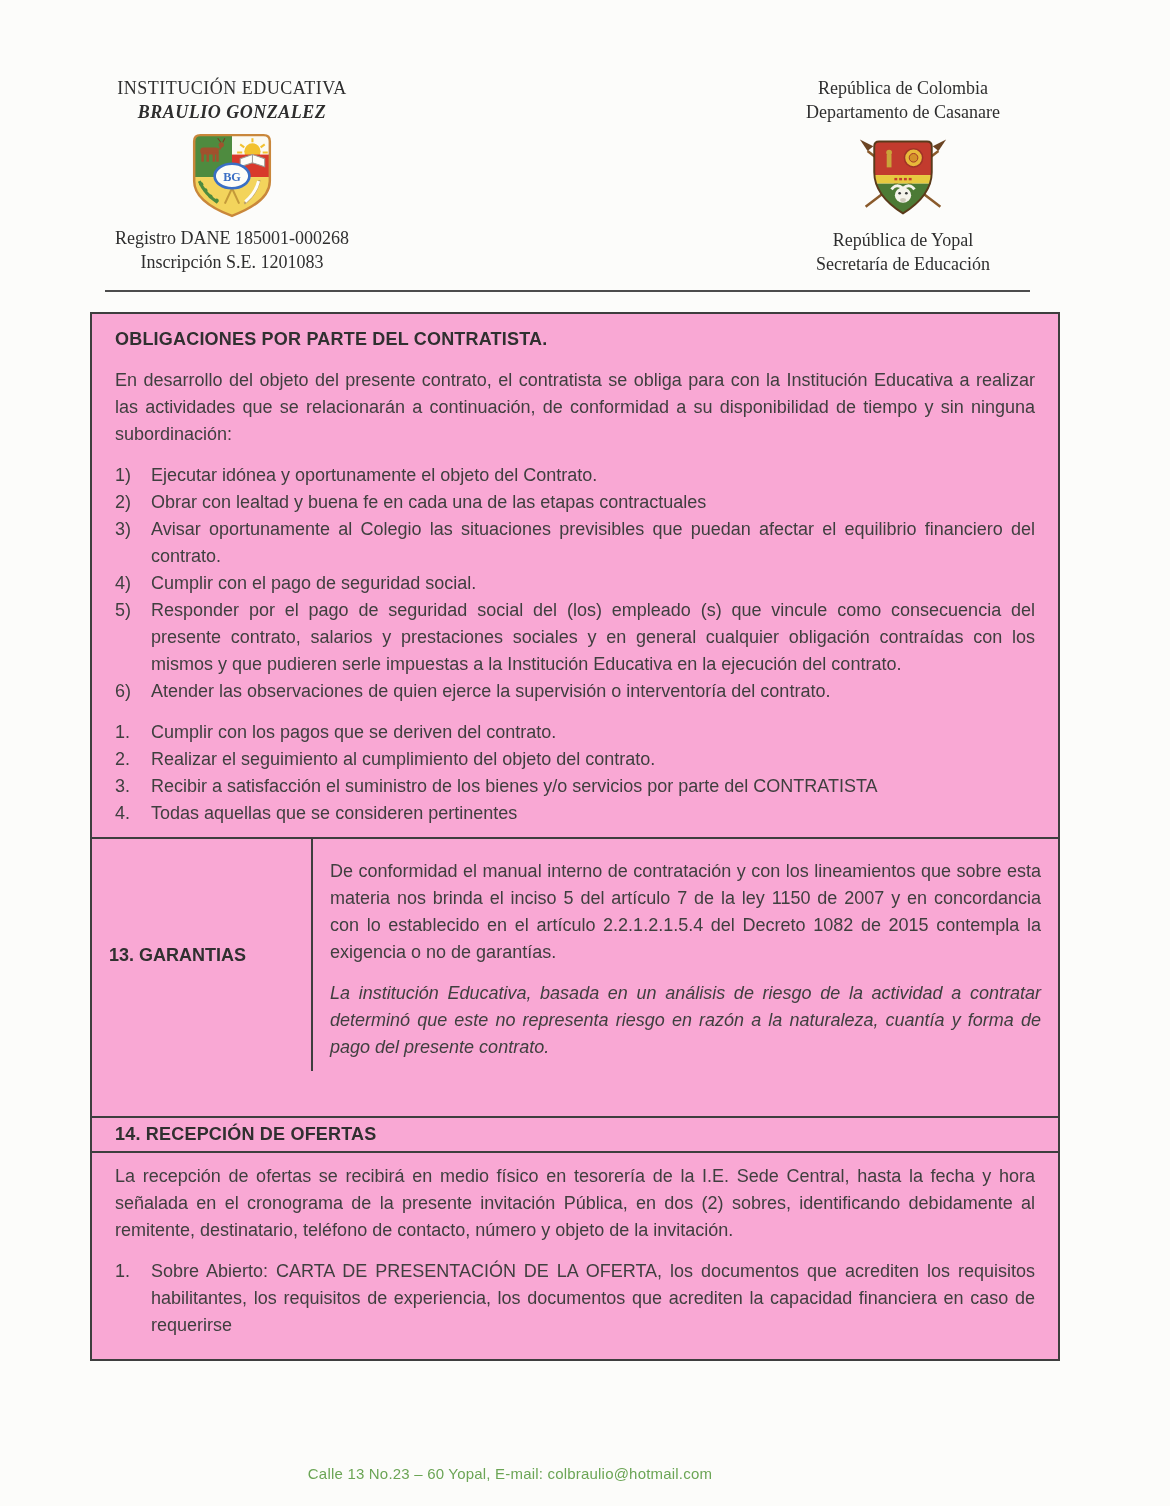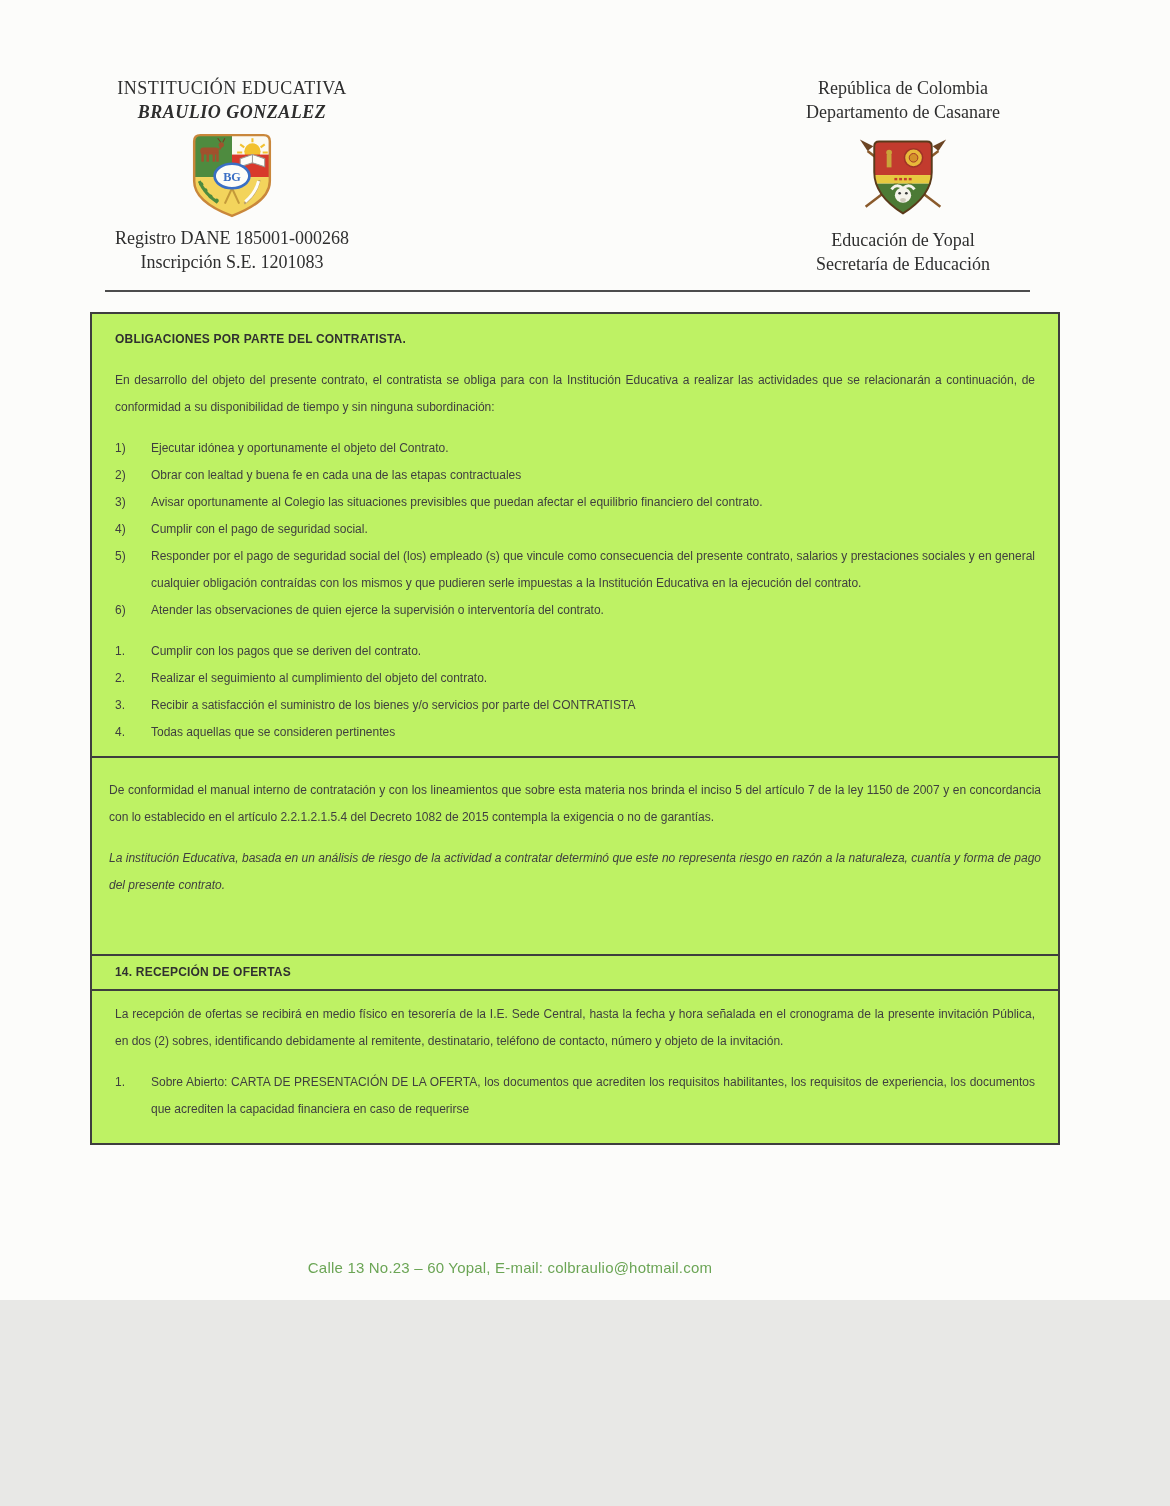--- a/index.html
+++ b/index.html
@@ -1,36 +1,36 @@
 <!DOCTYPE html>
 <html><head>
 <meta charset="utf-8">
 <style>
   * { margin:0; padding:0; box-sizing:border-box; }
   html,body { background:#e8e8e6; }
   body { width:1170px; margin:0 auto; font-family:"Liberation Sans", sans-serif; }
   .page {
-    position:relative; width:1170px; height:1300px;
+    position:relative; width:1170px; height:1506px;
     background:#fcfcfa; color:#3f3f3f; overflow:hidden;
   }
 
   
   .hdr { display:flex; justify-content:space-between; padding:76px 170px 0 115px; }
   .hdr-block { text-align:center; font-family:"Liberation Serif", serif; font-size:18px; line-height:24px; color:#2e2e2e; }
   .hdr-block .b1 { letter-spacing:.5px; }
   .hdr-block .b2 { font-weight:bold; font-style:italic; letter-spacing:.5px; }
   .emblem { display:block; margin:6px auto 6px auto; }
   .hdr-divider { height:2px; background:#4c4c4c; margin:14px 140px 0 105px; }
 
   
   .box {
     margin:20px 110px 0 90px;
     border:2px solid #3e3e3e;
-    background:#bef264;
-    font-size:12px; line-height:27px;
+    background:#f9a8d4;
+    font-size:18px; line-height:27px;
   }
   .pad { padding:0 23px; }
   .h-bold { font-weight:bold; color:#303030; letter-spacing:.2px; }
   .mt-s { margin-top:12px; }
   .mt-m { margin-top:14px; }
   .just { text-align:justify; }
 
   .li { display:flex; }
   .li .mk { width:36px; flex-shrink:0; }
   .li .tx { flex:1; text-align:justify; }
@@ -153,21 +153,21 @@
           <path d="M43,62 Q48,55 55,61" stroke="#f5f3ea" stroke-width="3" fill="none"></path>
           <path d="M67,62 Q62,55 55,61" stroke="#f5f3ea" stroke-width="3" fill="none"></path>
           <ellipse cx="55" cy="68" rx="8.5" ry="8" fill="#f5f3ea"></ellipse>
           <circle cx="51.5" cy="66" r="1.4" fill="#3a3a3a"></circle>
           <circle cx="58.5" cy="66" r="1.4" fill="#3a3a3a"></circle>
           <ellipse cx="55" cy="73" rx="3" ry="2" fill="#cfcabc"></ellipse>
         </g>
         <path d="M25,17 Q25,12 30,12 L80,12 Q85,12 85,17 L85,44 Q85,68 55,87 Q25,68 25,44 Z" fill="none" stroke="#5a3a1a" stroke-width="2"></path>
       </svg>
 
-      <div>Educación de Yopal</div>
+      <div>República de Yopal</div>
       <div>Secretaría de Educación</div>
     </div>
   </div>
 
   <div class="hdr-divider"></div>
 
   <div class="box">
 
     <div class="pad">
       <div class="h-bold mt-s">OBLIGACIONES POR PARTE DEL CONTRATISTA.</div>
@@ -216,20 +216,23 @@
           <span class="tx">Recibir a satisfacción el suministro de los bienes y/o servicios por parte del CONTRATISTA</span>
         </div>
         <div class="li">
           <span class="mk">4.</span>
           <span class="tx">Todas aquellas que se consideren pertinentes</span>
         </div>
       </div>
     </div>
 
     <div class="g-row">
+      <div class="g-left">
+        <span>13. GARANTIAS</span>
+      </div>
       <div class="g-right">
         <p class="just">De conformidad el manual interno de contratación y con los lineamientos que sobre esta materia nos brinda el inciso 5 del artículo 7 de la ley 1150 de 2007 y en concordancia con lo establecido en el artículo 2.2.1.2.1.5.4 del Decreto 1082 de 2015 contempla la exigencia o no de garantías.</p>
         <p class="just mt-m" style="font-style:italic;">La institución Educativa, basada en un análisis de riesgo de la actividad a contratar determinó que este no representa riesgo en razón a la naturaleza, cuantía y forma de pago del presente contrato.</p>
       </div>
     </div>
 
     <div class="r-row">
       <span class="h-bold">14. RECEPCIÓN DE OFERTAS</span>
     </div>
 

